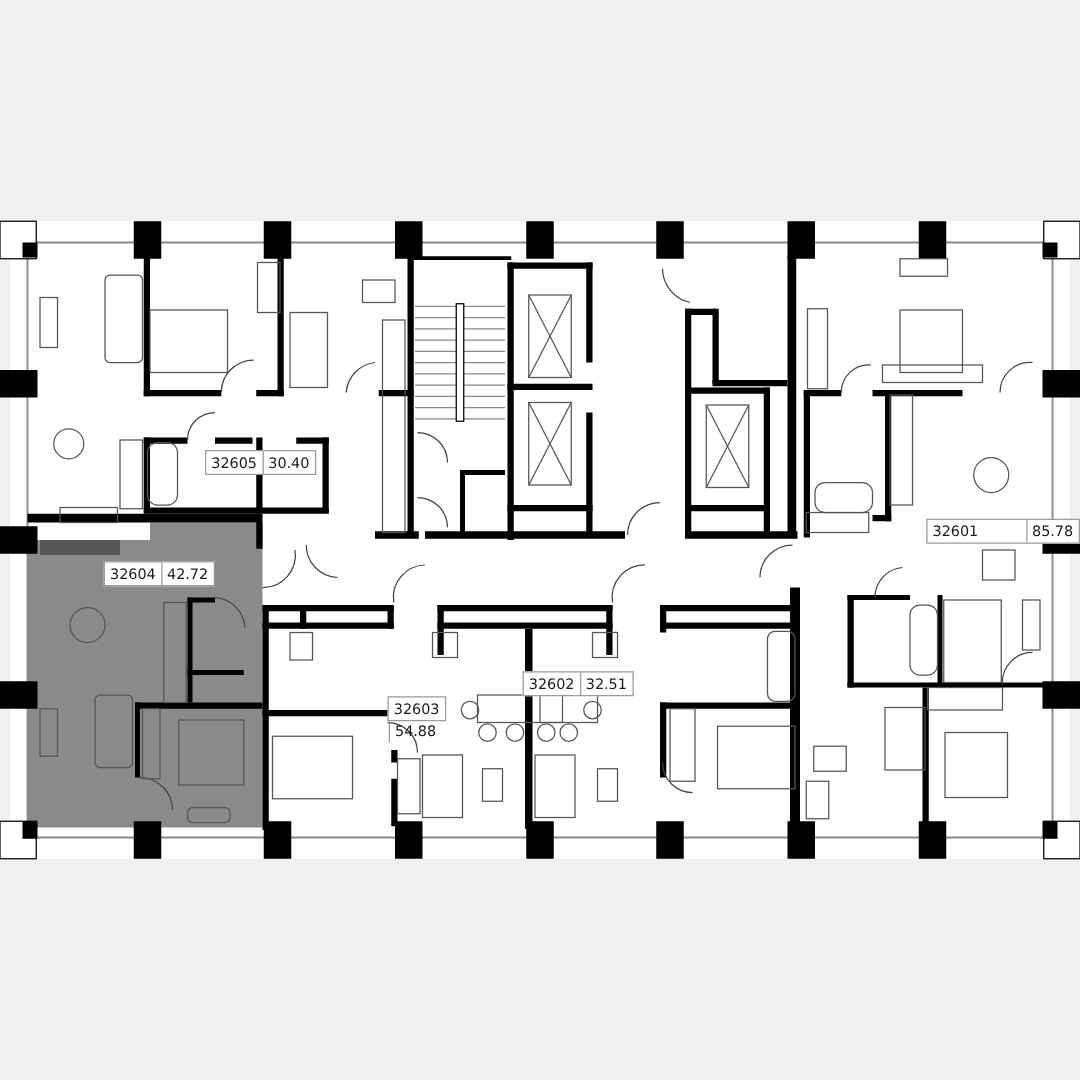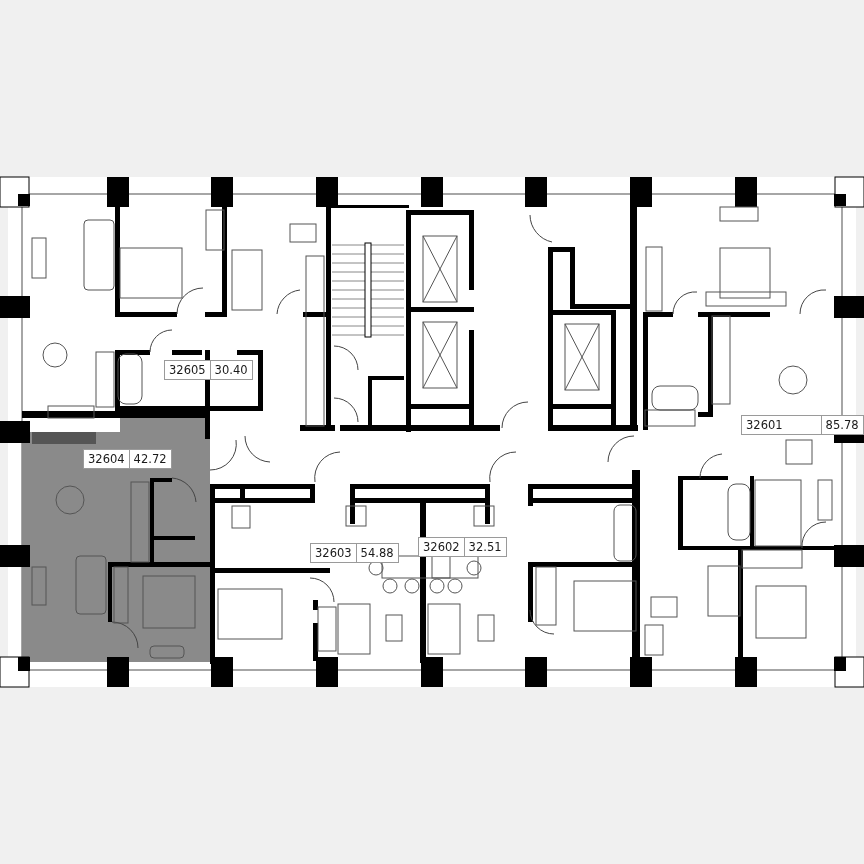--- a/index.html
+++ b/index.html
@@ -270,21 +270,21 @@
 </svg>
 
 <div class="unit-label" style="left:164px; top:336px;margin-top:24px;">
   <span>32605</span>
   <span>30.40</span>
 </div>
 <div class="unit-label" style="left:83px; top:449px;">
   <span>32604</span>
   <span>42.72</span>
 </div>
-<div class="unit-label" style="left:310px; top:543px;">
+<div class="unit-label" style="left:310px; top:557px;flex-direction:column;">
   <span>32603</span>
   <span>54.88</span>
 </div>
 <div class="unit-label" style="left:418px; top:537px;">
   <span>32602</span>
   <span>32.51</span>
 </div>
 <div class="unit-label" style="left:741px; top:415px;gap:34px;">
   <span>32601</span>
   <span>85.78</span>

